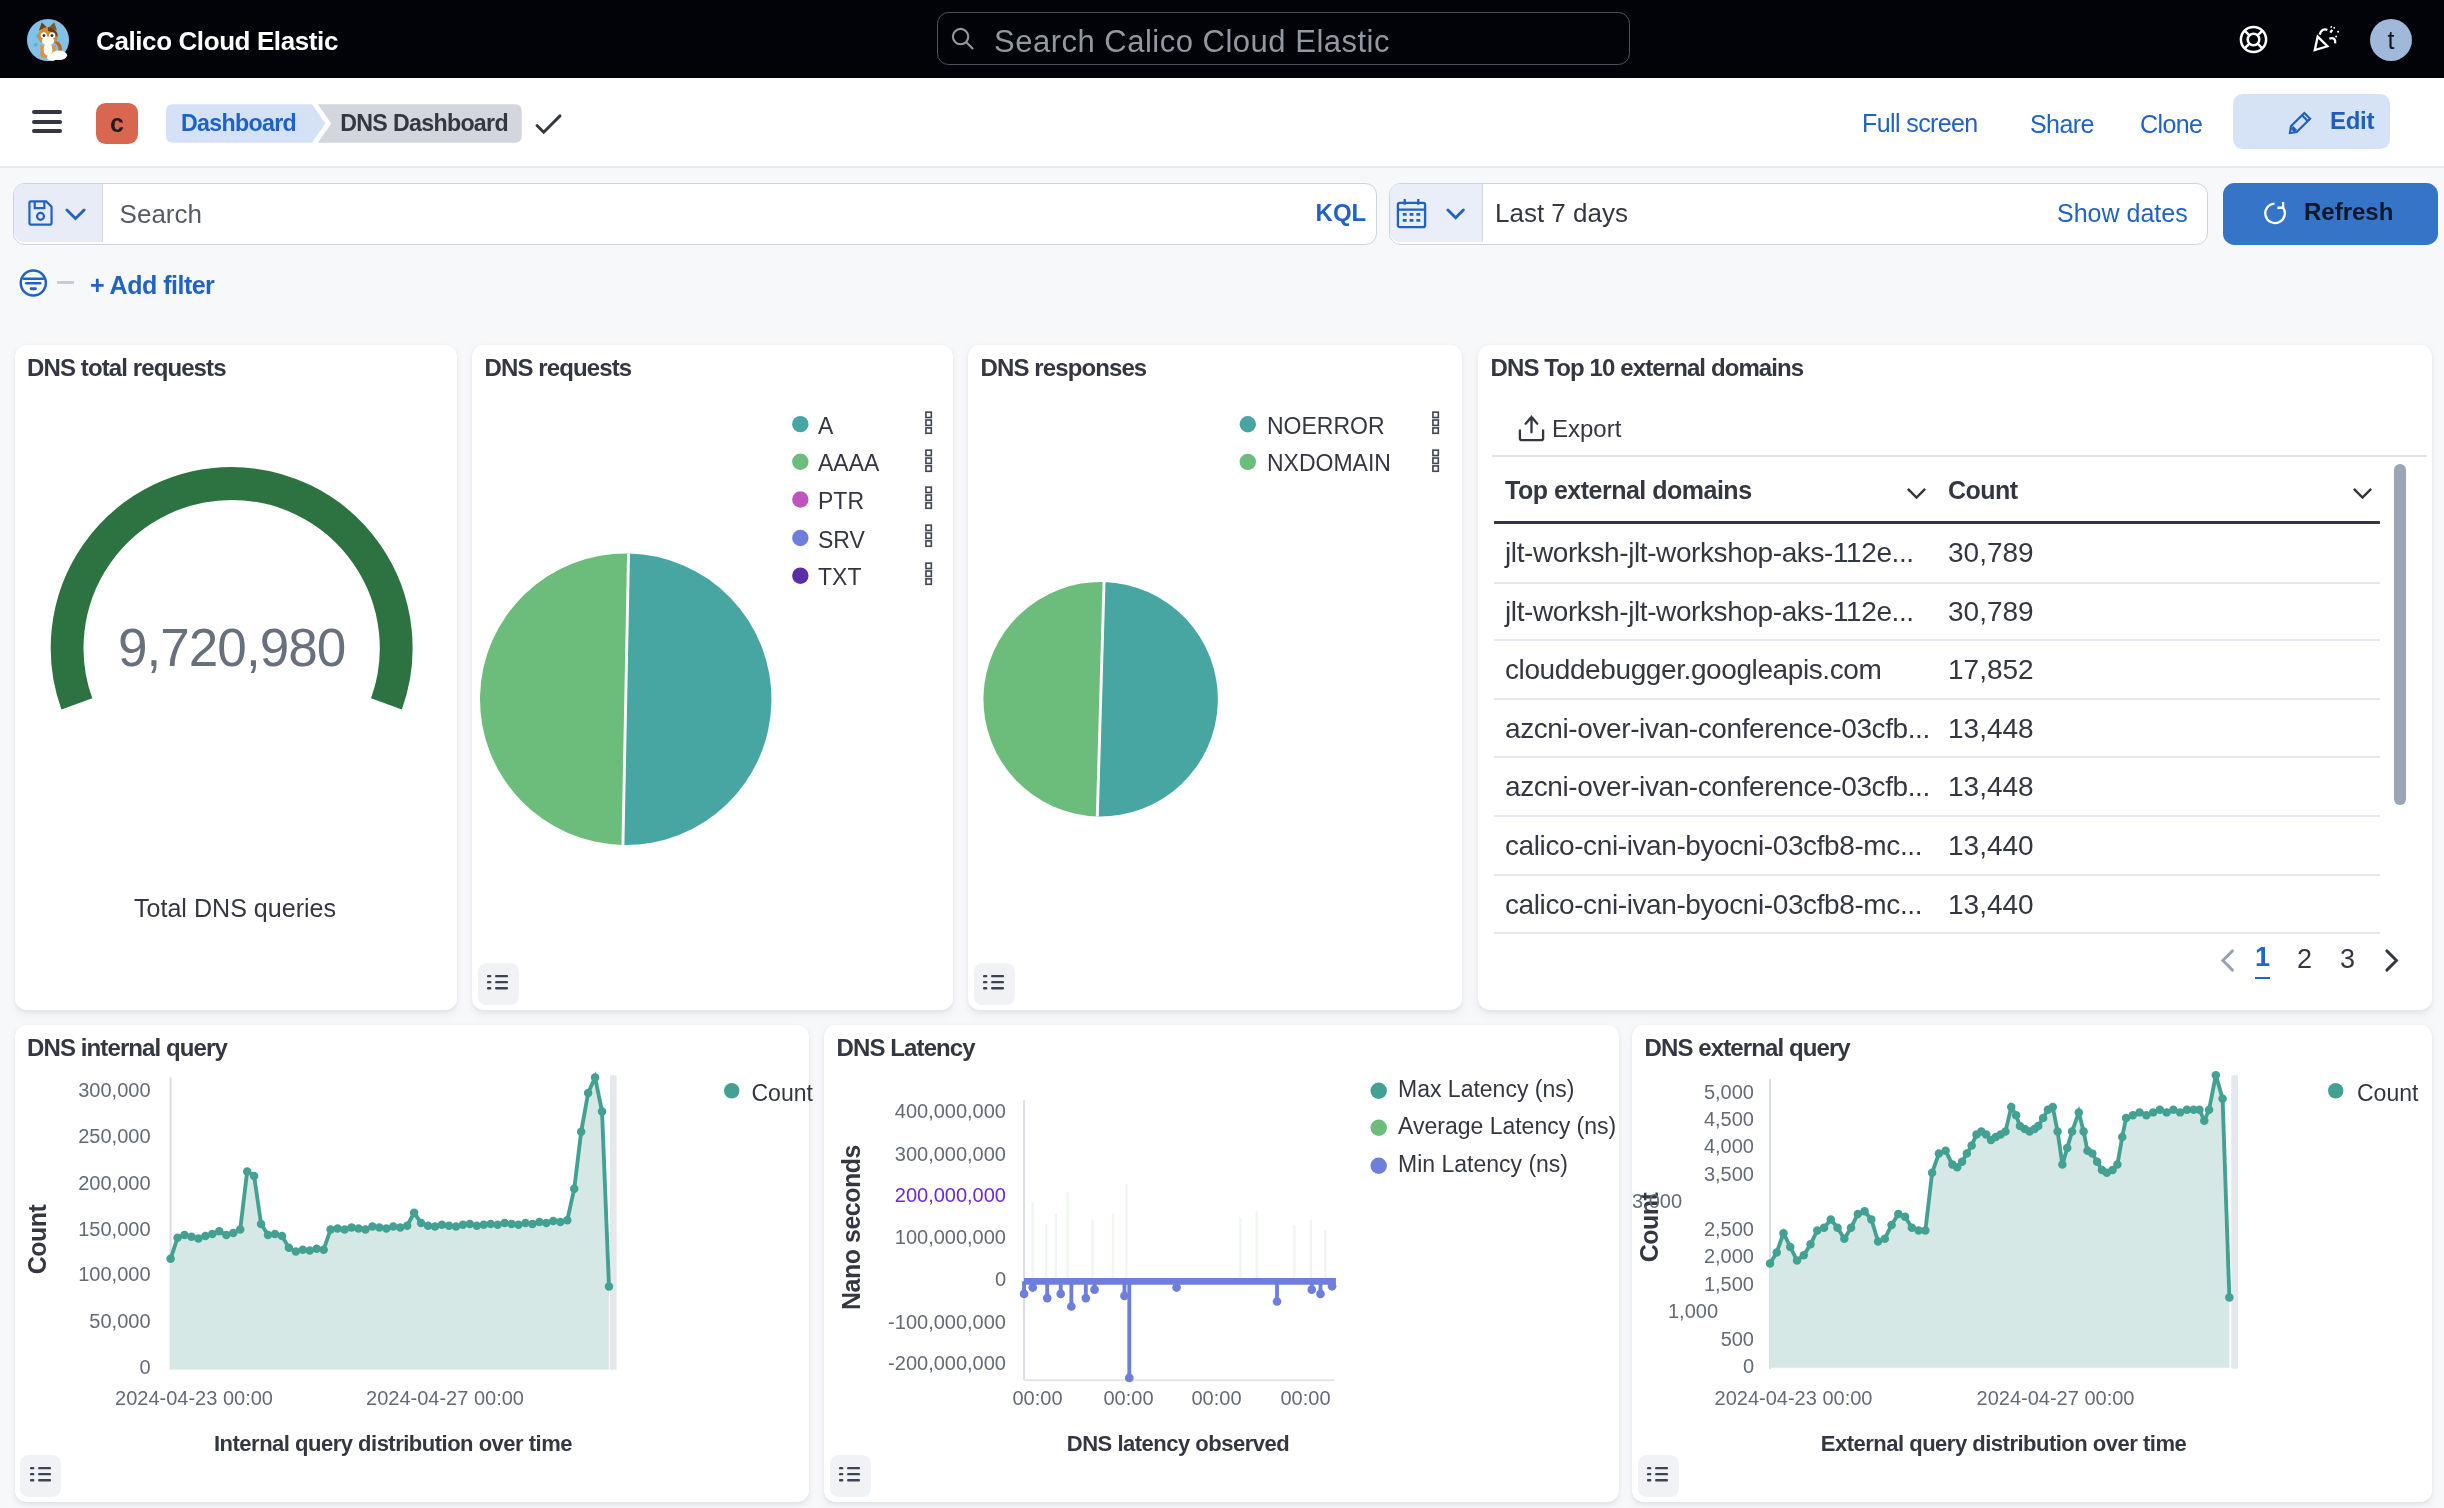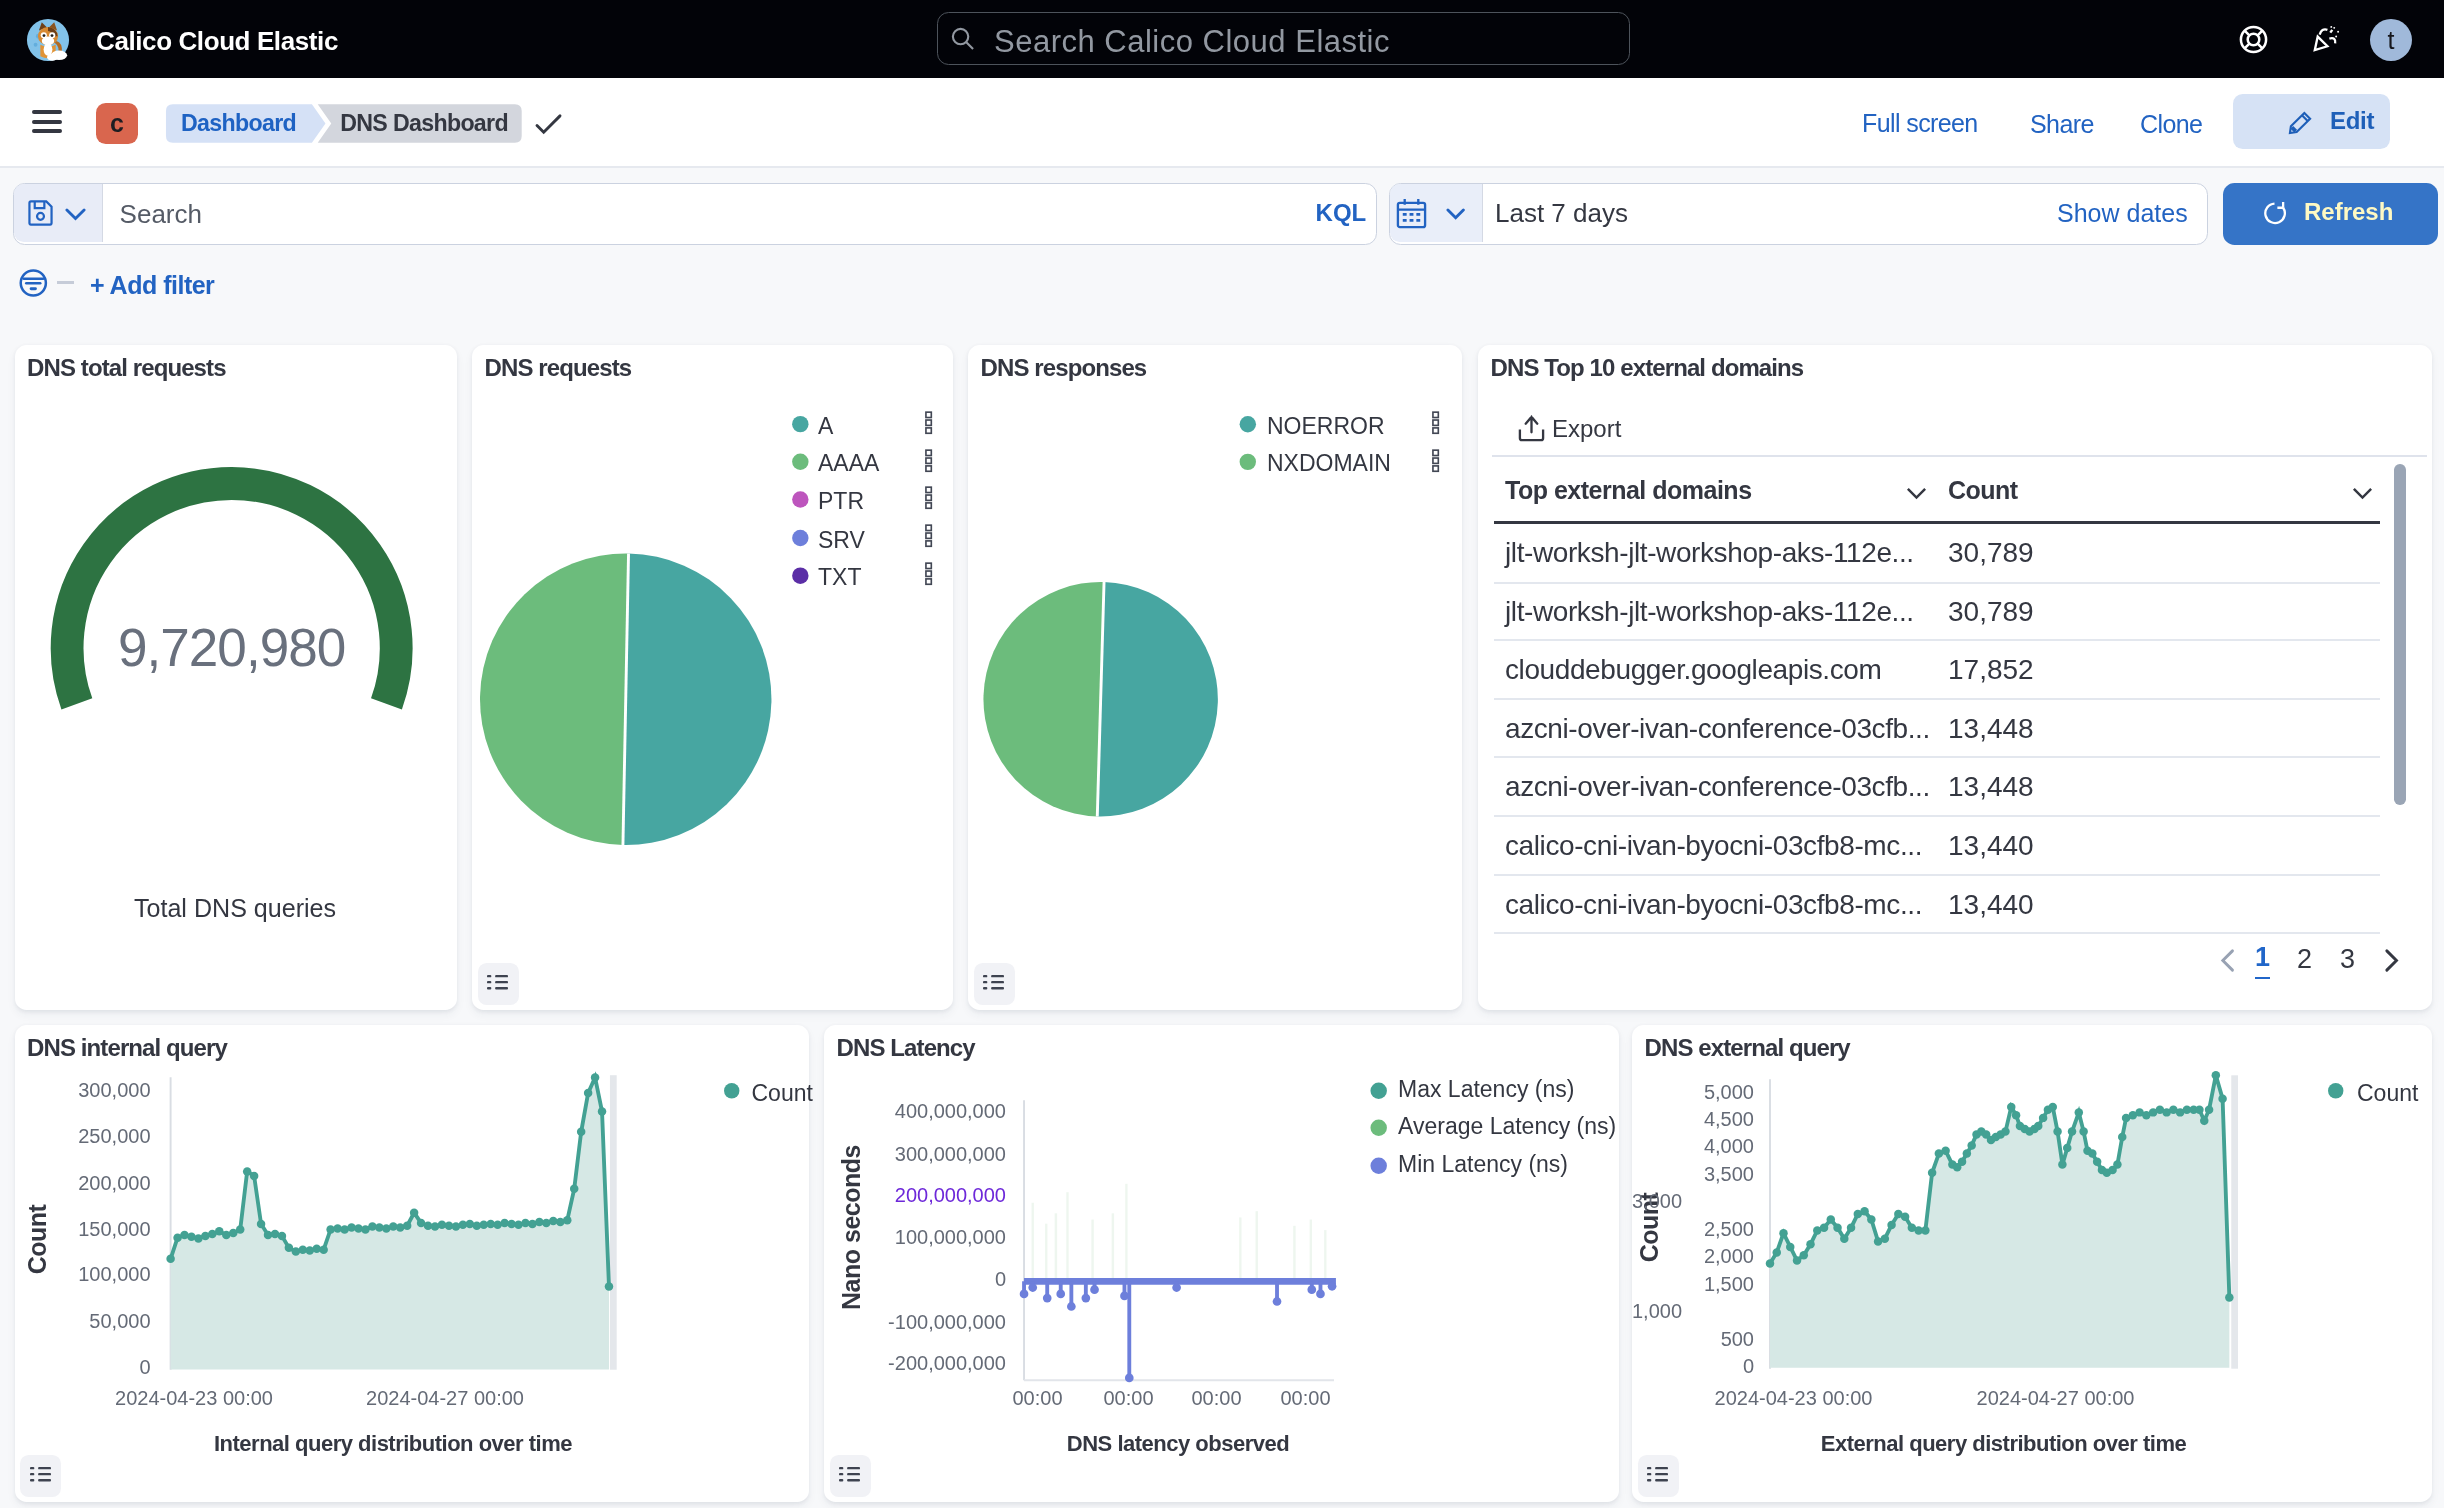--- a/index.html
+++ b/index.html
@@ -115,21 +115,21 @@
   </div>
   <div class="abs" style="left:105px;top:13.5px;font-size:26px;color:#343741">Last 7 days</div>
   <div class="abs" style="left:667px;top:14.5px;font-size:25px;color:#2263c2">Show dates</div>
 </div>
 
 <div class="abs" style="left:2223px;top:183px;width:215px;height:62px;background:#3574c7;border-radius:11.6px">
   <svg width="23" height="25" style="left:40px;top:18.3px" viewBox="0 0 24 26" fill="none" stroke="#fff" stroke-width="2.4">
     <path d="M21 7 A 10.2 10.2 0 1 1 12 2.6"></path>
     <path d="M21 7 V1 M21 7 H15"></path>
   </svg>
-  <div class="abs" style="left:81px;top:15.4px;font-weight:bold;font-size:24px;color:#fef9c3">Refresh</div>
+  <div class="abs" style="left:81px;top:15.4px;font-weight:bold;font-size:24px;color:#0f172a">Refresh</div>
 </div>
 
 <svg width="29" height="29" style="left:19.3px;top:269px" viewBox="0 0 30 30" fill="none" stroke="#2263c2">
   <circle cx="14.8" cy="14.5" r="13" stroke-width="2.6"></circle>
   <path d="M5 10 H25" stroke-width="2.6" stroke-linecap="round"></path>
   <path d="M7.5 14.8 H22" stroke-width="2.6" stroke-linecap="round"></path>
   <path d="M12.5 20.5 H17" stroke-width="3" stroke-linecap="round"></path>
 </svg>
 <div class="abs" style="left:57px;top:281px;width:17.4px;height:2.9px;background:#c6ccd8"></div>
 <div class="abs" style="left:90px;top:271px;font-weight:bold;font-size:25px;letter-spacing:-0.5px;color:#2263c2">+ Add filter</div>
@@ -473,21 +473,21 @@
         </g>
       </svg>
     </div>
 </div>
 
 <div class="panel" style="left:1632px;top:1025px;width:800px;height:477px;">
   <div class="ptitle">DNS external query</div>
   <div class="abs" style="left:-46px;top:188px;width:126px;text-align:center;transform:rotate(-90deg);font-weight:bold;font-size:25px;letter-spacing:-0.5px;color:#343741">Count</div>
   <div class="abs" style="left:0px;top:330px;width:122px;text-align:right;font-size:20px;color:#646a76">0</div>
     <div class="abs" style="left:0px;top:303px;width:122px;text-align:right;font-size:20px;color:#646a76">500</div>
-    <div class="abs" style="left:0px;top:275px;width:122px;text-align:left;font-size:20px;color:#646a76">1,000</div>
+    <div class="abs" style="left:0px;top:275px;width:122px;text-align:center;font-size:20px;color:#646a76">1,000</div>
     <div class="abs" style="left:0px;top:248px;width:122px;text-align:right;font-size:20px;color:#646a76">1,500</div>
     <div class="abs" style="left:0px;top:220px;width:122px;text-align:right;font-size:20px;color:#646a76">2,000</div>
     <div class="abs" style="left:0px;top:193px;width:122px;text-align:right;font-size:20px;color:#646a76">2,500</div>
     <div class="abs" style="left:0px;top:165px;width:122px;text-align:left;font-size:20px;color:#646a76">3,000</div>
     <div class="abs" style="left:0px;top:138px;width:122px;text-align:right;font-size:20px;color:#646a76">3,500</div>
     <div class="abs" style="left:0px;top:110px;width:122px;text-align:right;font-size:20px;color:#646a76">4,000</div>
     <div class="abs" style="left:0px;top:83px;width:122px;text-align:right;font-size:20px;color:#646a76">4,500</div>
     <div class="abs" style="left:0px;top:56px;width:122px;text-align:right;font-size:20px;color:#646a76">5,000</div>
   <svg width="800" height="477" viewBox="0 0 829 494">
     <line x1="143" y1="56" x2="143" y2="356" stroke="#d9dde3" stroke-width="2"></line>

